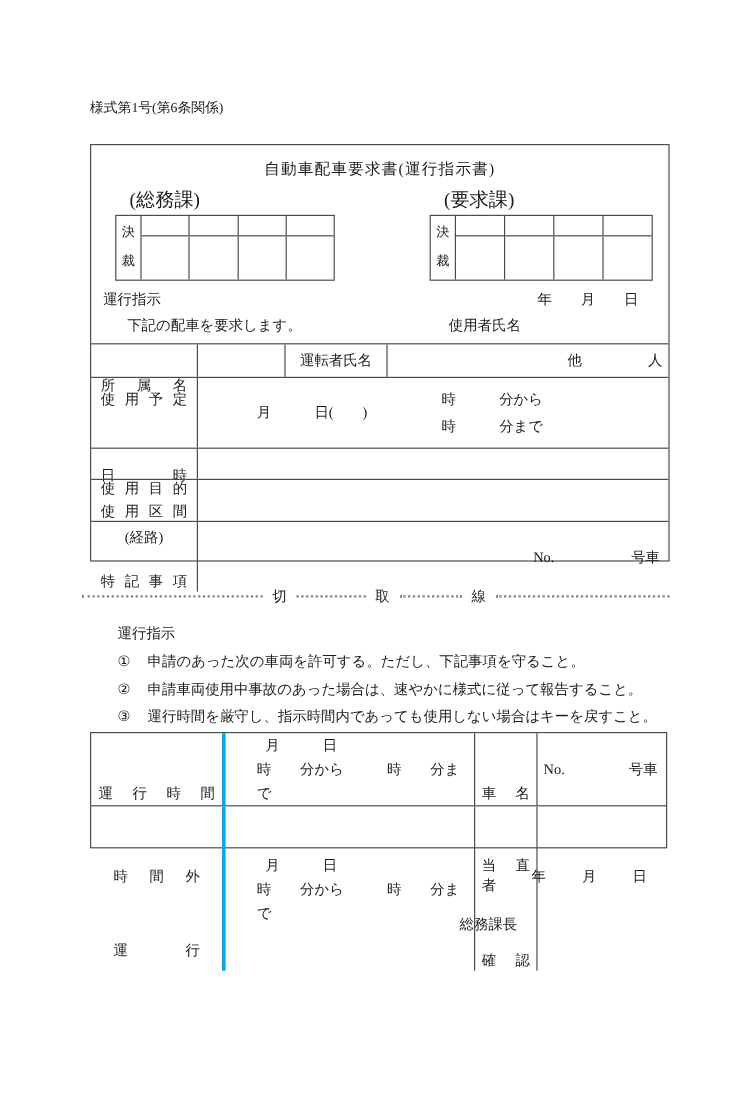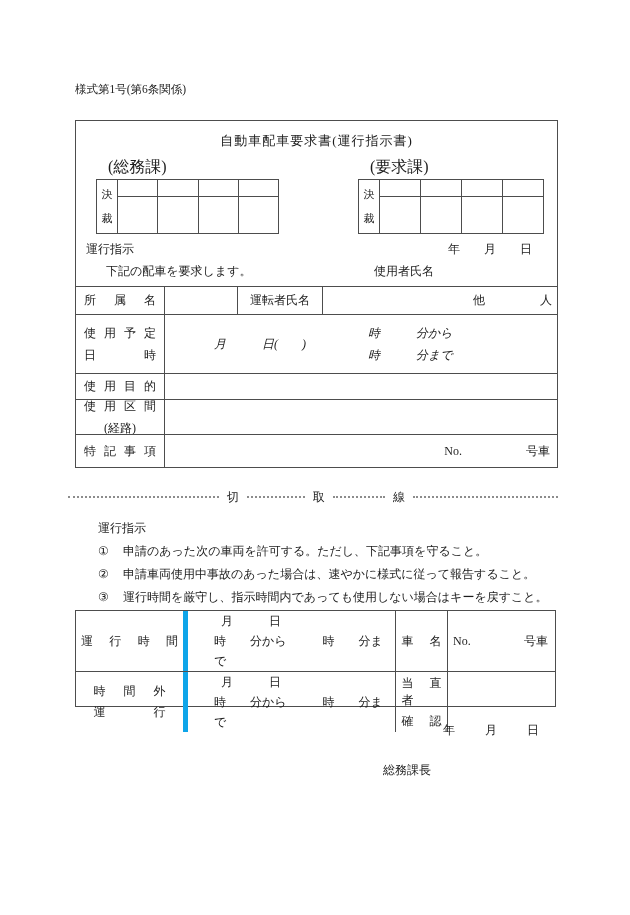--- a/index.html
+++ b/index.html
@@ -38,36 +38,36 @@
   #request-date{position:absolute;left:372px;top:120px;display:flex;gap:24px;}
   #statement{position:absolute;left:30px;top:142px;}
   #user-name-label{position:absolute;left:298px;top:142px;}
 
   
   #mtable{position:absolute;left:0;top:165px;width:100%;bottom:0;
     display:flex;flex-direction:column;}
   .mrow{display:flex;border-top:1px solid #4d4d4d;box-sizing:border-box;align-items:stretch;}
   .mlabel{width:89px;border-right:1px solid #4d4d4d;display:flex;flex-direction:column;
     justify-content:center;align-items:center;box-sizing:border-box;gap:5px;}
-  .jspan{display:block;width:72px;text-align:justify;text-align-last:justify;}
+  .jspan{display:block;width:72px;text-align:justify;text-align-last:justify;margin-top:41px;}
   .jspan.w97{width:97px;}
   .jspan.w40{width:40px;}
   .cspan{display:block;width:72px;text-align:center;}
   #row-affiliation{height:28px;}
   #row-datetime{height:59px;}
   #row-purpose{height:26px;}
   #row-route{height:35px;justify-content:flex-end;}
   #row-notes{flex:1;}
   .cell-blank{width:73px;border-right:1px solid #4d4d4d;box-sizing:border-box;}
   .cell-driver{width:85px;border-right:1px solid #4d4d4d;box-sizing:border-box;
     display:flex;align-items:center;justify-content:center;}
   .cell-rest{flex:1;display:flex;align-items:center;justify-content:flex-end;
     padding-right:5px;box-sizing:border-box;}
   #other-person-wrap span.gap{margin-left:55px;}
-  .cell-dt{flex:1;position:relative;font-style:italic;}
+  .cell-dt{flex:1;position:relative;}
   #dt-monthday{position:absolute;left:49px;top:50%;transform:translateY(-50%);}
   #dt-times{position:absolute;left:203px;top:50%;transform:translateY(-50%);line-height:22px;}
   .cell-empty{flex:1;}
   #notes-cell span.gap{margin-left:64px;}
   #notes-cell{padding-right:7px;}
 
   
   #cut-line{left:68px;top:490px;width:490px;height:14px;display:flex;align-items:center;}
   .dots{height:0;border-top:2px dotted #8c8c8c;}
   .dots.d1{flex-grow:2.6;}
@@ -79,21 +79,21 @@
   
   #instructions{left:98px;top:517px;line-height:23px;}
   .inst-item .num{display:inline-block;width:14px;}
   .inst-item .txt{margin-left:11px;}
 
   
   #btable{left:75px;top:610px;width:481px;height:97px;border:1px solid #4d4d4d;
     box-sizing:border-box;display:flex;flex-direction:column;}
   .brow{flex:1;display:flex;align-items:stretch;}
   .brow + .brow{border-top:1px solid #4d4d4d;}
-  .bc1{width:112px;border-right:5px solid #0ea5e9;box-sizing:border-box;
+  .bc1{width:112px;border-right:3px solid #0ea5e9;box-sizing:border-box;
     display:flex;flex-direction:column;justify-content:center;align-items:center;gap:4px;}
   .bc2{width:208px;border-right:1px solid #4d4d4d;box-sizing:border-box;
     display:flex;flex-direction:column;justify-content:center;line-height:20px;}
   .bc2 .l1{padding-left:33px;}
   .bc2 .l2{padding-left:26px;}
   .bc3{width:52px;border-right:1px solid #4d4d4d;box-sizing:border-box;
     display:flex;flex-direction:column;justify-content:center;align-items:center;gap:4px;}
   .bc4{flex:1;display:flex;align-items:center;justify-content:space-between;
     padding:0 7px 0 5px;box-sizing:border-box;}
   .bc4.empty{padding:0;}

